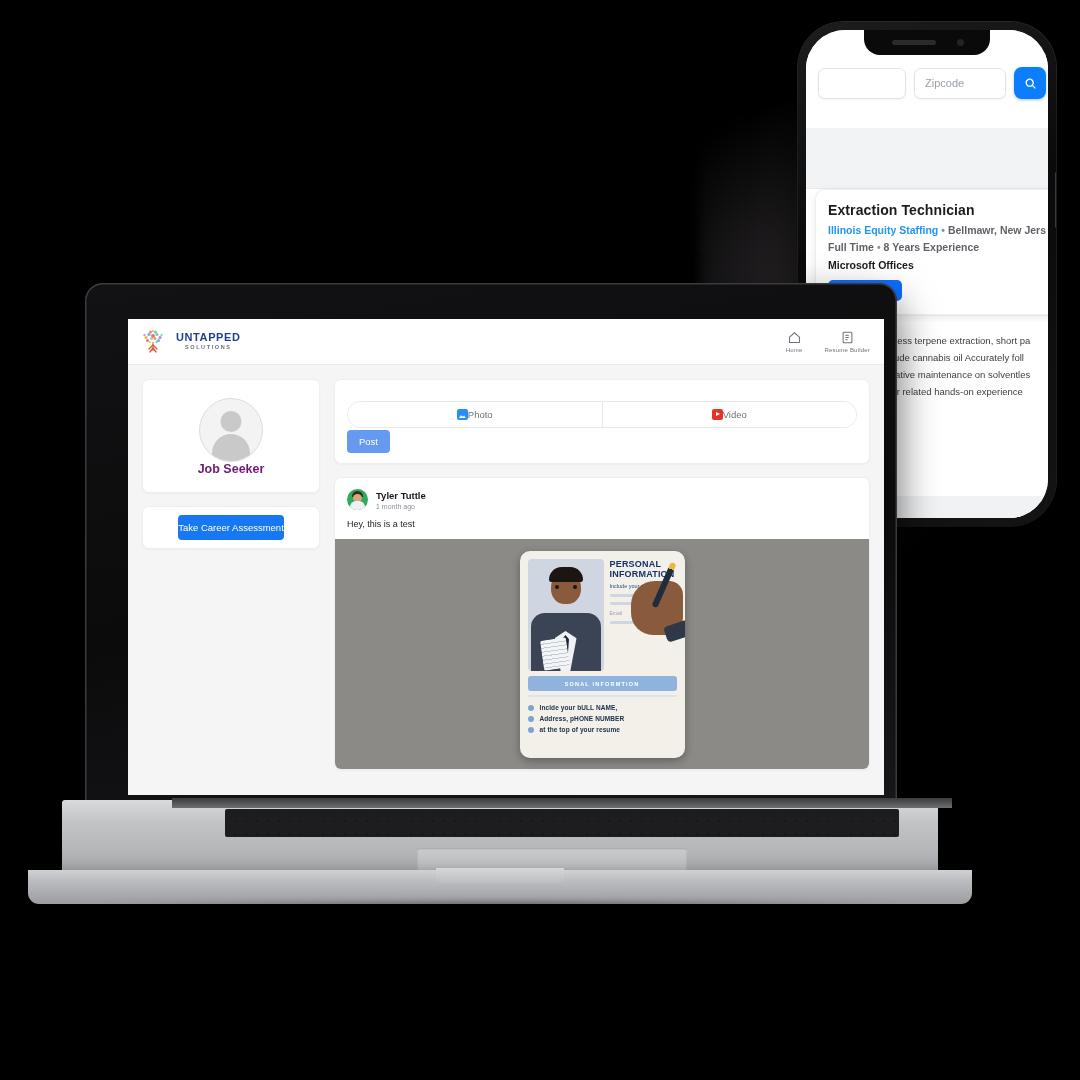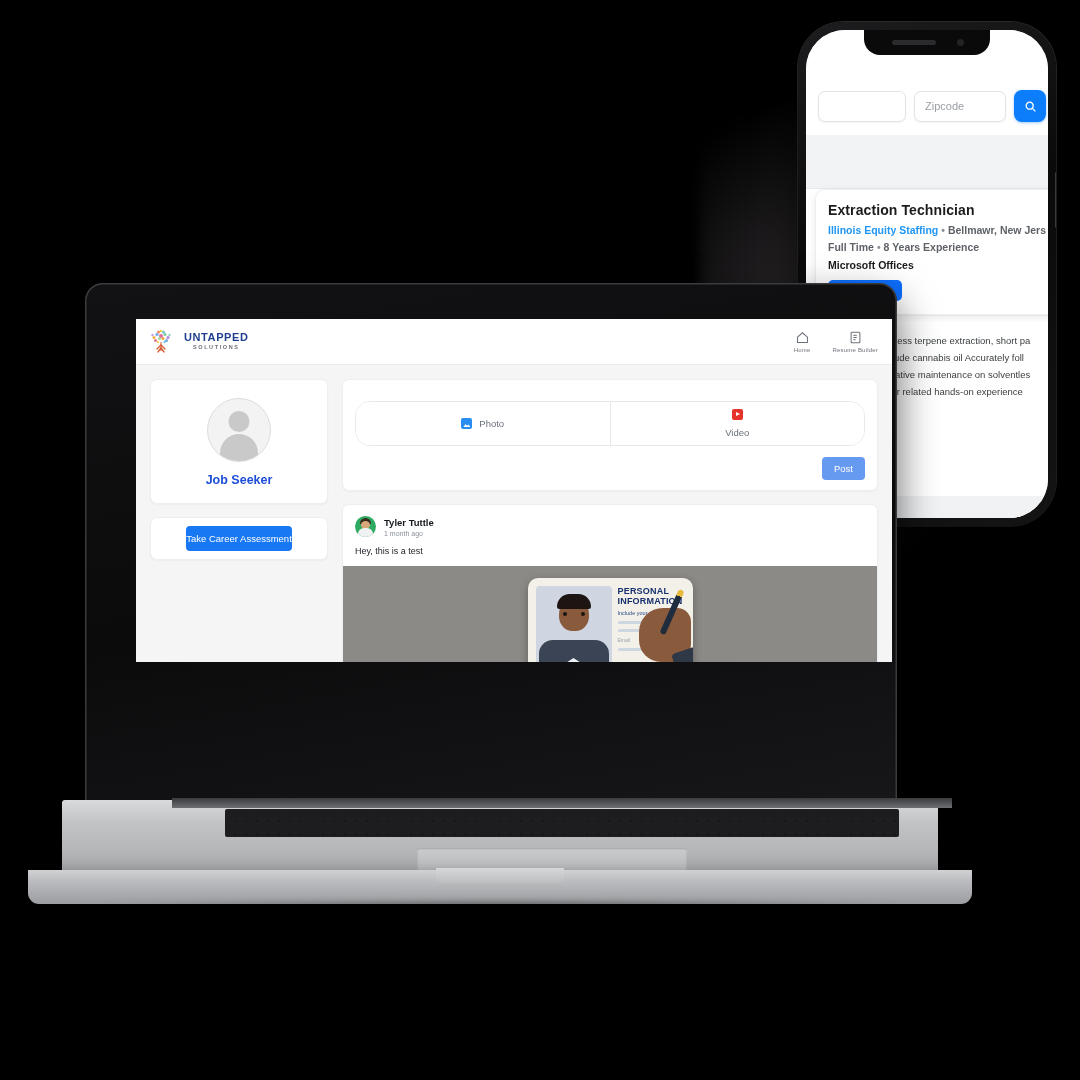--- a/index.html
+++ b/index.html
@@ -34,21 +34,21 @@
   .notch{
     position:absolute;left:50%;transform:translateX(-50%);top:0;
     width:126px;height:25px;background:#0a0a0a;
     border-bottom-left-radius:16px;border-bottom-right-radius:16px;z-index:6;
   }
   .notch-speaker{position:absolute;left:28px;top:10px;width:44px;height:5px;border-radius:3px;background:#2b2b2d;}
   .notch-cam{position:absolute;right:26px;top:9px;width:7px;height:7px;border-radius:50%;background:#232326;}
   .phone-side-btn{position:absolute;right:-2px;top:150px;width:3px;height:56px;background:#3a3a3c;border-radius:2px;}
 
   .phone-searchbar{
-    position:absolute;left:0;right:0;top:47px;height:58px;background:#fff;
+    position:absolute;left:0;right:0;top:24px;height:58px;background:#fff;
     display:flex;align-items:center;gap:8px;padding:0 12px;box-sizing:border-box;
   }
   .ph-input{
     flex:0 0 auto;height:31px;border:1px solid #e2e4e8;border-radius:7px;background:#fff;
     display:flex;align-items:center;padding:0 10px;box-sizing:border-box;
     font-size:11px;color:#9aa0a6;box-shadow:0 1px 2px rgba(16,24,40,.05);
   }
   .ph-input.keyword{width:88px;}
   .ph-input.zip{width:92px;}
   .ph-search-btn{
@@ -93,21 +93,21 @@
     background:linear-gradient(170deg,#121214 0%,#0b0b0c 55%,#17171a 100%);
     border-radius:18px 18px 6px 6px;
     box-shadow:0 18px 40px rgba(0,0,0,.6);
   }
   .lid-edge{
     position:absolute;inset:0;border-radius:18px 18px 6px 6px;
     box-shadow:inset 0 0 0 1.5px #3a3b3e, inset 0 1px 0 rgba(255,255,255,.12);
     pointer-events:none;
   }
   .screen{
-    position:absolute;left:51px;top:36px;width:756px;height:343px;
+    position:absolute;left:43px;top:36px;width:756px;height:476px;
     background:#f5f5f5;overflow:hidden;
   }
 
   
   .base{
     position:absolute;left:0;top:517px;width:1000px;height:113px;
   }
   .base-deck{
     position:absolute;left:62px;top:0;width:876px;height:78px;
     background:linear-gradient(180deg,#d9dadc 0%,#c2c4c6 28%,#b6b8ba 60%,#a8aaad 100%);
@@ -162,51 +162,51 @@
 
   .app-body{background:#f5f5f5;padding:14px 14px 0 14px;box-sizing:border-box;height:429px;display:flex;gap:14px;}
   .col-left{width:178px;flex:0 0 178px;}
   .col-right{flex:1;min-width:0;}
 
   .card{background:#fff;border:1px solid #eceff2;border-radius:7px;box-shadow:0 1px 2px rgba(16,24,40,.04);}
   .profile-card{padding:18px 10px 16px 10px;text-align:center;}
   .avatar-big{width:62px;height:62px;border-radius:50%;background:#f3f3f3;border:1px solid #dcdcdc;margin:0 auto;position:relative;overflow:hidden;}
   .av-head{position:absolute;left:50%;transform:translateX(-50%);top:12px;width:21px;height:21px;border-radius:50%;background:#c9c9c9;}
   .av-body{position:absolute;left:50%;transform:translateX(-50%);top:35px;width:38px;height:30px;border-radius:19px 19px 0 0;background:#c9c9c9;}
-  .profile-name{margin-top:11px;font-size:12.5px;font-weight:bold;color:#1d4ed8;}
+  .profile-name{font-size:12.5px;font-weight:bold;color:#701a75;}
 
   .assess-card{margin-top:13px;padding:8px;display:flex;justify-content:center;}
   .assess-btn{
     background:#1877f2;color:#fff;border:none;border-radius:4px;
     font-size:9.5px;padding:7px 0;cursor:pointer;font-family:"Liberation Sans",sans-serif;
     white-space:nowrap;
   }
 
   .composer{padding:12px 12px 10px 12px;}
   .composer-row{display:flex;align-items:flex-start;gap:9px;}
   .avatar-sm{width:28px;height:28px;border-radius:50%;background:#f3f3f3;border:1px solid #dedede;position:relative;overflow:hidden;flex:0 0 28px;}
   .avatar-sm .av-head{top:5px;width:10px;height:10px;}
   .avatar-sm .av-body{top:16px;width:18px;height:14px;border-radius:9px 9px 0 0;}
   .post-input{
     flex:1;height:31px;border:1px solid #dfe1e4;border-radius:16px;
     display:flex;align-items:center;padding:0 13px;box-sizing:border-box;
     font-size:9.5px;color:#8e949c;position:relative;cursor:text;
   }
   .media-row{display:flex;margin-top:9px;border:1px solid #e6e8ea;border-radius:15px;overflow:hidden;}
   .media-btn{
-    flex:1;display:flex;align-items:center;justify-content:center;gap:7px;
+    flex:1;display:flex;align-items:center;justify-content:center;
     padding:7px 0;font-size:9.5px;color:#6b7079;cursor:pointer;background:#fff;
   }
-  .media-btn + .media-btn{border-left:1px solid #e6e8ea;flex-direction:column;}
+  .media-btn + .media-btn{border-left:1px solid #e6e8ea;}
   .ico-photo{width:11px;height:11px;border-radius:2px;background:#2a8ef0;position:relative;}
   .ico-photo:after{content:"";position:absolute;left:2px;bottom:2px;width:7px;height:4px;
     background:linear-gradient(135deg,#cfe6fb 40%,#ffffff 41%);clip-path:polygon(0 100%,30% 25%,55% 70%,75% 40%,100% 100%);}
   .ico-video{width:11px;height:11px;border-radius:2px;background:#e5332a;position:relative;}
   .ico-video:after{content:"";position:absolute;left:4px;top:3px;border-left:4px solid #fff;border-top:2.5px solid transparent;border-bottom:2.5px solid transparent;}
-  .post-row{display:flex;justify-content:flex-end;margin-top:11px;}
+  .post-row{display:flex;justify-content:flex-start;margin-top:2px;}
   .post-btn{
     background:#6699f0;color:#fff;border:none;border-radius:4px;font-size:9.5px;
     padding:6px 12px;cursor:pointer;font-family:"Liberation Sans",sans-serif;
   }
 
   .feed-card{margin-top:13px;overflow:hidden;}
   .feed-head{display:flex;align-items:center;gap:8px;padding:11px 12px 0 12px;}
   .feed-av{width:21px;height:21px;border-radius:50%;background:#2faa62;position:relative;overflow:hidden;flex:0 0 21px;}
   .fa-hair{position:absolute;left:5px;top:2px;width:11px;height:6px;border-radius:6px 6px 0 0;background:#3a2b20;}
   .fa-face{position:absolute;left:6px;top:5px;width:9px;height:8px;border-radius:50%;background:#d9a77a;}

